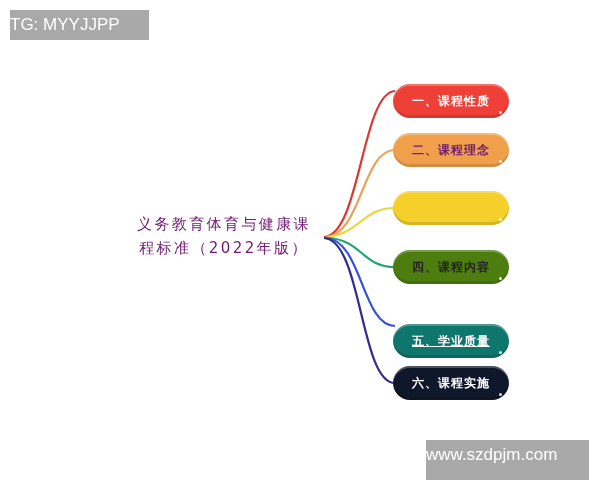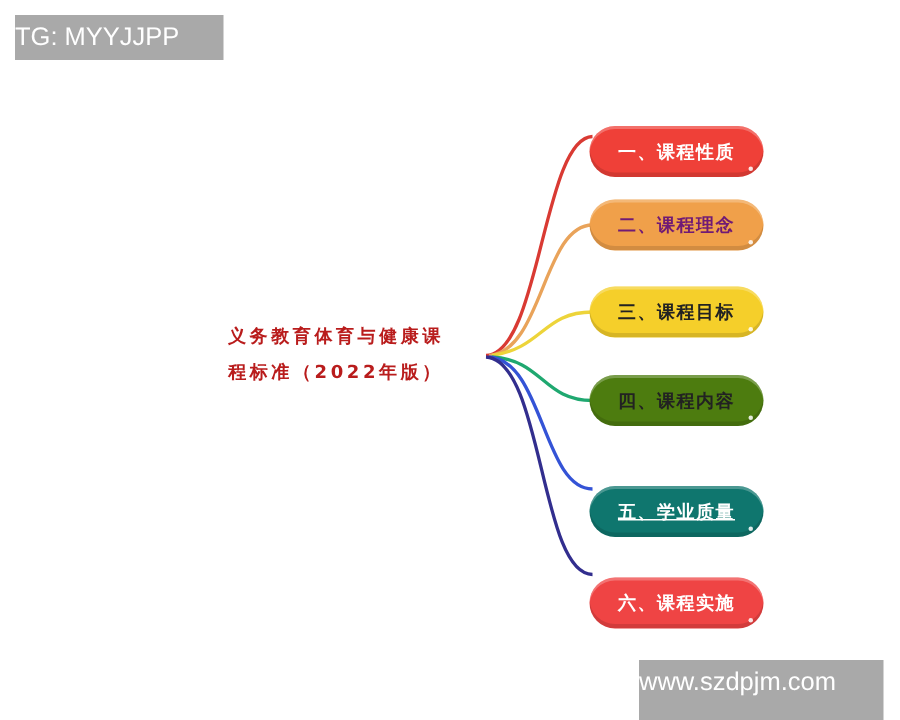--- a/index.html
+++ b/index.html
@@ -10,21 +10,21 @@
     }
     .watermark {
       position: absolute; background: #a9a9a9; color: #ffffff;
       font-family: "Liberation Sans", "DejaVu Sans", sans-serif;
       font-size: 17px; line-height: 30px; padding: 0 0; box-sizing: border-box;
     }
     .wm-top { left: 10px; top: 10px; width: 139px; height: 30px; }
     .wm-bottom { left: 426px; top: 440px; width: 163px; height: 40px; }
     .root-title {
       position: absolute; left: 108px; top: 212px; width: 232px;
-      font-size: 12px; font-weight: bold; color: #b91c1c;
+      font-size: 15px; font-weight: normal; color: #701a75;
       letter-spacing: 2.4px; line-height: 24px; text-align: center;
     }
     .root-title div { white-space: nowrap; }
     svg.connectors { position: absolute; left: 0; top: 0; }
     .pill {
       position: absolute; left: 393px; width: 116px; height: 34px;
       border-radius: 17px; box-sizing: border-box;
       display: flex; align-items: center; justify-content: center;
       font-size: 12px; font-weight: bold; letter-spacing: 1px;
       box-shadow: inset 0 -3px 0 rgba(0,0,0,0.12), inset 0 2px 0 rgba(255,255,255,0.25);
@@ -55,29 +55,28 @@
 
 <div class="pill" style="top: 84px; background: rgb(239, 64, 56); color: rgb(255, 255, 255);">
   <span>一、课程性质</span>
     <span class="hl"></span>
 </div>
 <div class="pill" style="top: 133px; background: rgb(240, 160, 74); color: #701a75;">
   <span>二、课程理念</span>
     <span class="hl"></span>
 </div>
 <div class="pill" style="top: 191px; background: rgb(245, 207, 42); color: rgb(34, 34, 34);">
-  <span>三、课程目标</span>
     <span class="hl"></span>
 </div>
 <div class="pill" style="top: 250px; background: #4d7c0f; color: rgb(34, 34, 34);">
   <span>四、课程内容</span>
     <span class="hl"></span>
 </div>
 <div class="pill" style="top: 324px; background: #0f766e; color: rgb(255, 255, 255); text-decoration: underline;">
   <span>五、学业质量</span>
     <span class="hl"></span>
 </div>
-<div class="pill" style="top: 366px; background: #ef4444; color: rgb(255, 255, 255); margin-top: 19px;">
+<div class="pill" style="top: 366px; background: #0f172a; color: rgb(255, 255, 255);">
   <span>六、课程实施</span>
     <span class="hl"></span>
 </div>
 
 <div class="watermark wm-bottom">www.szdpjm.com</div>
 
 </body></html>

